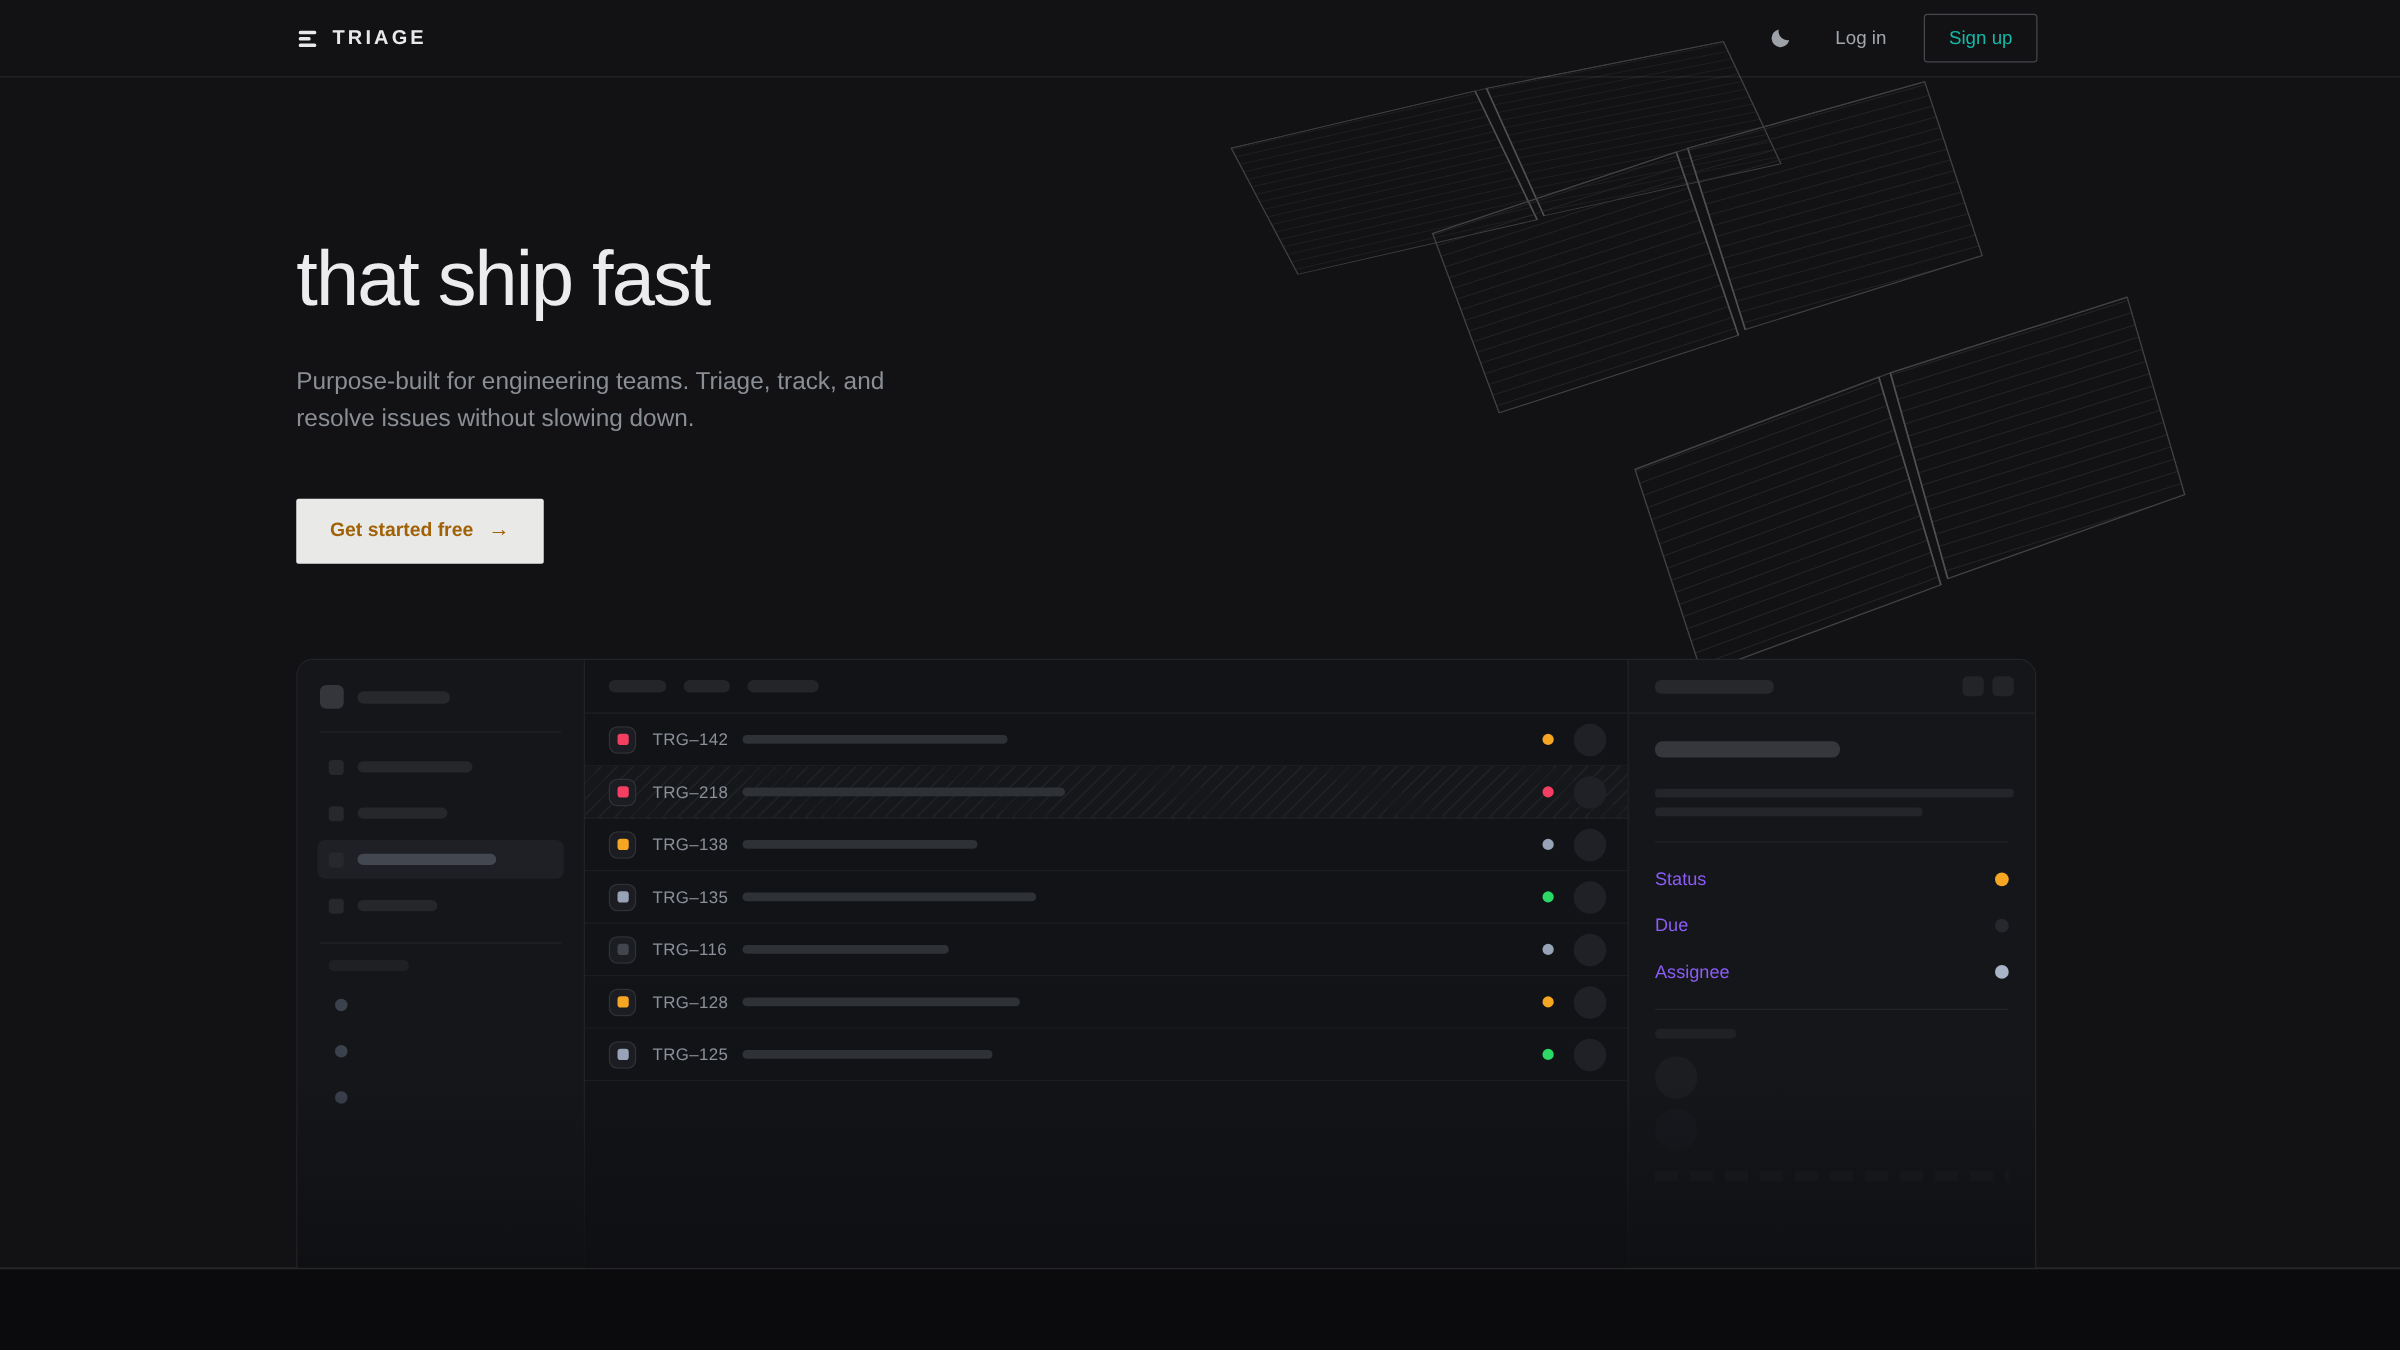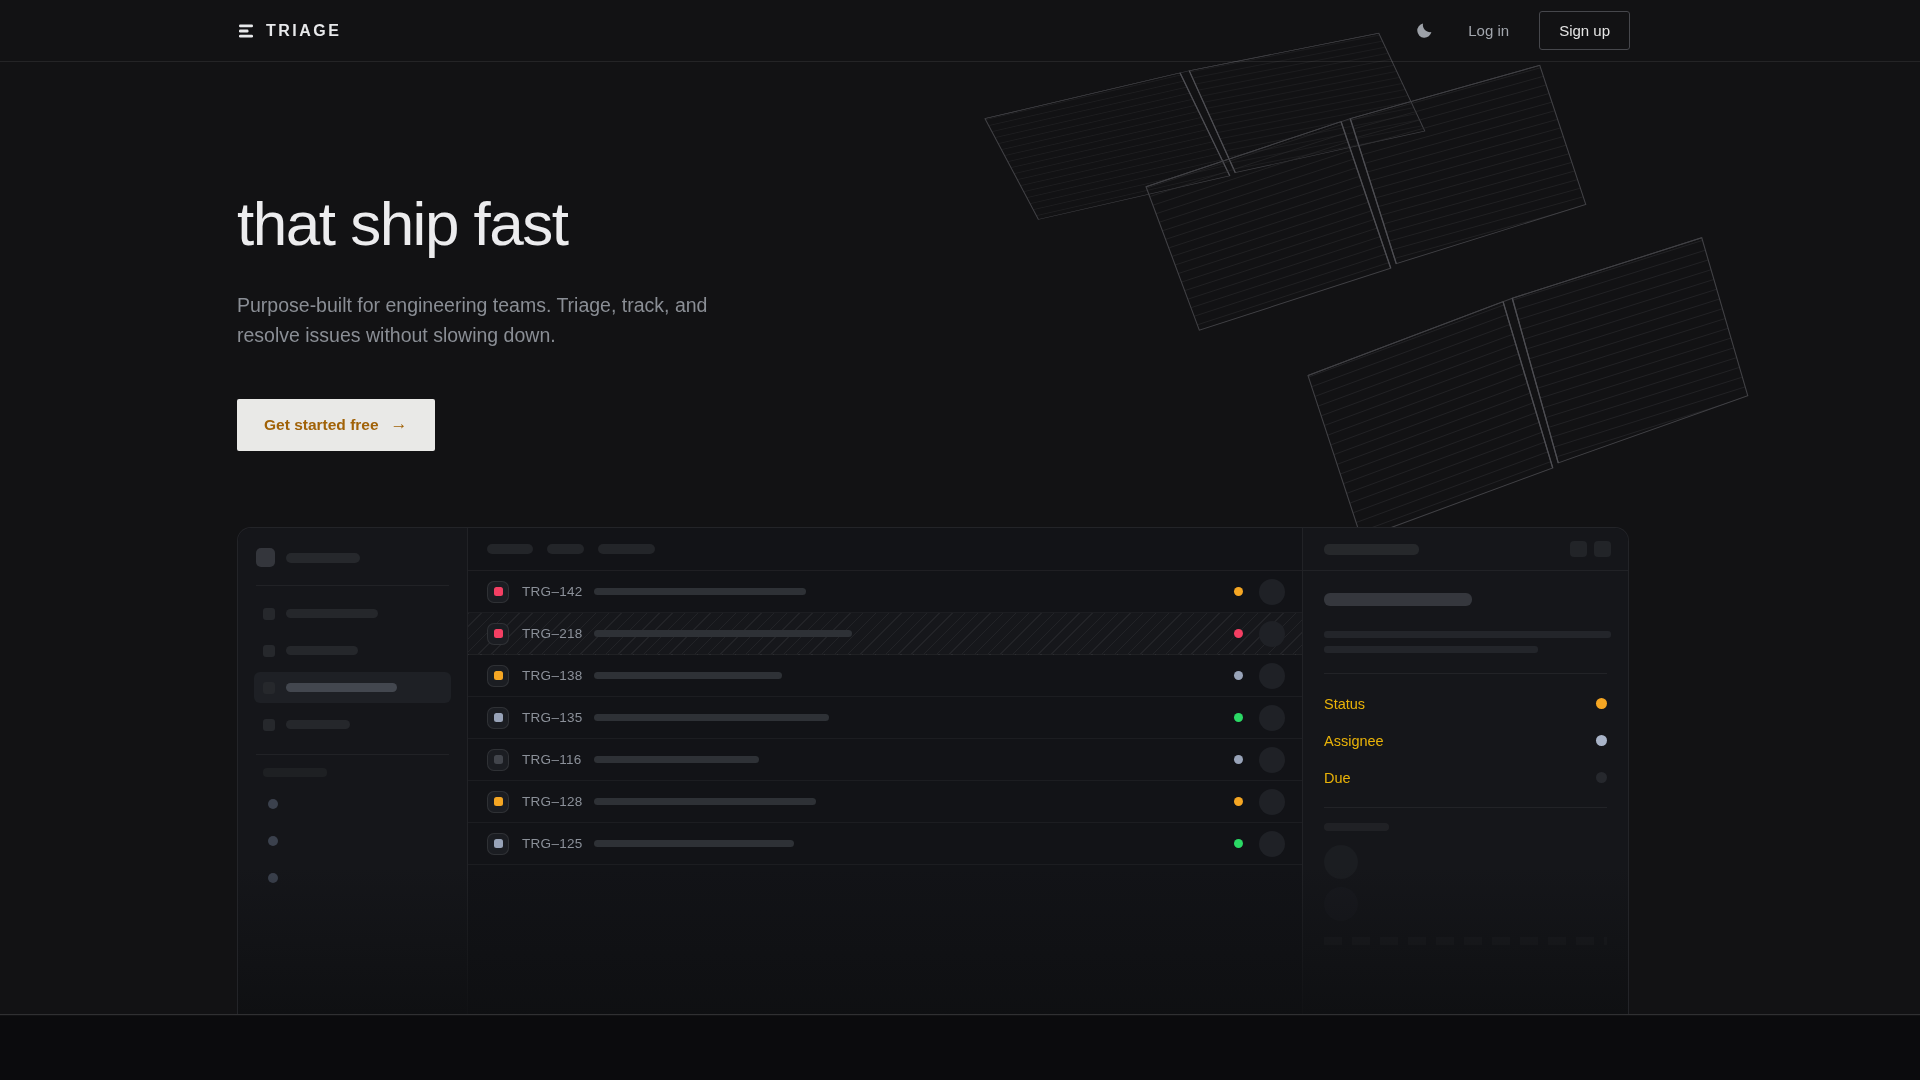--- a/index.html
+++ b/index.html
@@ -12,21 +12,21 @@
   .decor-svg { position:absolute; top:0; left:0; z-index:0; pointer-events:none; }
   .hero-content { position:relative; z-index:1; }
 
   
   .nav { position:absolute; top:0; left:0; right:0; height:62px; display:flex; align-items:center; justify-content:space-between; padding:0 290px 0 237px; border-bottom:1px solid rgba(255,255,255,0.08); z-index:2; }
   .brand { display:flex; align-items:center; gap:11px; }
   .brand-name { color:#e8e9eb; font-size:16px; font-weight:700; letter-spacing:2.5px; }
   .nav-right { display:flex; align-items:center; gap:30px; }
   .theme-toggle { background:none; border:none; cursor:pointer; display:flex; align-items:center; padding:4px; }
   .login-link { color:#a2a6ad; font-size:15px; text-decoration:none; cursor:pointer; background:none; border:none; font-family:inherit; }
-  .signup-btn { background:transparent; border:1px solid #46474c; color:#e5e5e5; font-size:15px; font-family:inherit; padding:10px 19px; border-radius:3px; cursor:pointer; }
+  .signup-btn { background:transparent; border:1px solid #46474c; color:#14b8a6; font-size:15px; font-family:inherit; padding:10px 19px; border-radius:3px; cursor:pointer; }
 
   
   .h1 { position:absolute; left:237px; top:125px; font-size:62px; line-height:66px; font-weight:500; letter-spacing:-1.5px; color:#ececee; }
   .sub { position:absolute; left:237px; top:290px; font-size:19.5px; line-height:30px; color:#8a8e95; }
   .cta { position:absolute; left:237px; top:399px; height:52px; display:inline-flex; align-items:center; gap:12px; background:#e9e9e7; color:#a16207; border:none; padding:0 27px; font-family:inherit; font-size:15.5px; font-weight:700; border-radius:2px; cursor:pointer; }
   .cta .arrow { font-size:17px; font-weight:400; transform:translateY(-1px); }
 
   
   .card { position:absolute; left:237px; top:527px; width:1392px; height:500px; background:#131418; border:1px solid rgba(255,255,255,0.07); border-radius:14px; display:grid; grid-template-columns:230px 1fr 326px; overflow:hidden; z-index:1; }
 
@@ -67,21 +67,21 @@
   .detail-header .skel { width:95px; height:11px; background:#26282b; }
   .dh-spacer { flex:1; }
   .dh-btn { width:17px; height:16px; border-radius:4px; background:#222428; margin-left:7px; }
   .detail-body { padding:0 21px; }
   .d-title { width:148px; height:13px; border-radius:6px; background:#35373d; margin-top:22px; }
   .d-line1 { width:287px; height:7px; border-radius:3px; background:#23252a; margin-top:25px; }
   .d-line2 { width:214px; height:7px; border-radius:3px; background:#23252a; margin-top:8px; }
   .d-divider { height:1px; background:rgba(255,255,255,0.06); margin-top:20px; }
   .d-fields { margin-top:11px; }
   .d-field { height:37px; display:flex; align-items:center; justify-content:space-between; }
-  .d-field-label { font-size:14.5px; color:#eab308; }
+  .d-field-label { font-size:14.5px; color:#8b5cf6; }
   .d-dot { width:11px; height:11px; border-radius:50%; }
   .d-label-skel { width:65px; height:8px; border-radius:4px; background:rgba(255,255,255,0.05); margin-top:15px; }
   .d-avatar { width:34px; height:34px; border-radius:50%; background:#1b1d21; margin-top:14px; }
   .d-avatar.dim { opacity:0.6; margin-top:8px; }
   .d-ticks { height:8px; margin-top:16px; background:repeating-linear-gradient(90deg, rgba(255,255,255,0.04) 0 18px, transparent 18px 28px); opacity:0.8; }
 
   .card-fade { position:absolute; left:0; right:0; bottom:0; height:160px; background:linear-gradient(to bottom, rgba(15,16,18,0) 0%, rgba(14,15,17,0.92) 100%); pointer-events:none; }
 
   
   .footer { position:absolute; left:0; bottom:0; width:100%; height:64px; background:#0b0b0d; }
@@ -280,27 +280,27 @@
             <div class="d-line2"></div>
             <div class="d-divider"></div>
             <div class="d-fields" id="detail-fields">
   <div class="d-field">
     <span class="d-field-label">Status</span>
     <span class="d-dot" style="background: rgb(245, 166, 35);"></span>
   </div>
 
 
   <div class="d-field">
+    <span class="d-field-label">Due</span>
+    <span class="d-dot" style="background: rgb(38, 40, 45);"></span>
+  </div>
+
+  <div class="d-field">
     <span class="d-field-label">Assignee</span>
     <span class="d-dot" style="background: rgb(169, 180, 200);"></span>
-  </div>
-
-  <div class="d-field">
-    <span class="d-field-label">Due</span>
-    <span class="d-dot" style="background: rgb(38, 40, 45);"></span>
   </div>
 </div>
             <div class="d-divider" style="margin-top:11px"></div>
             <div class="d-label-skel"></div>
             <div class="d-avatar"></div>
             <div class="d-avatar dim"></div>
             <div class="d-ticks"></div>
           </div>
         </div>
 

